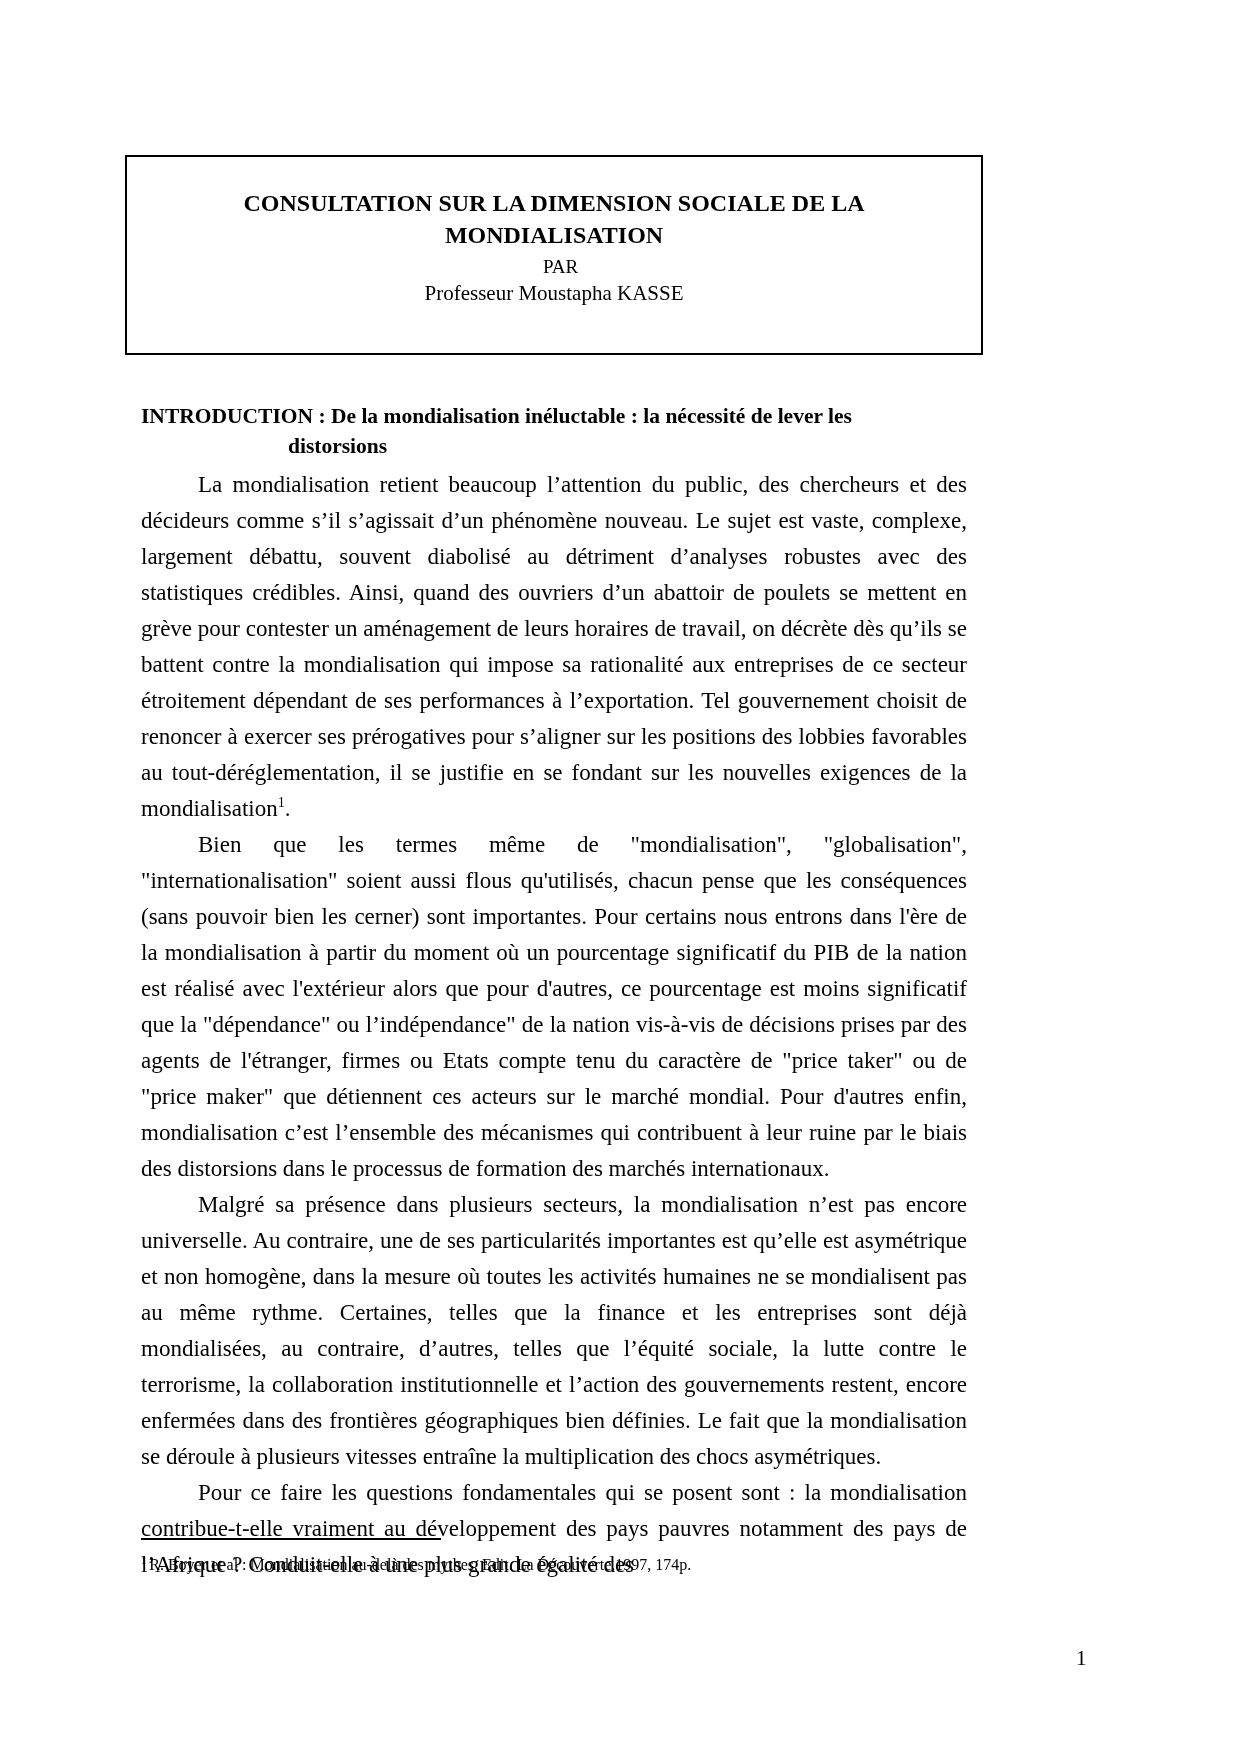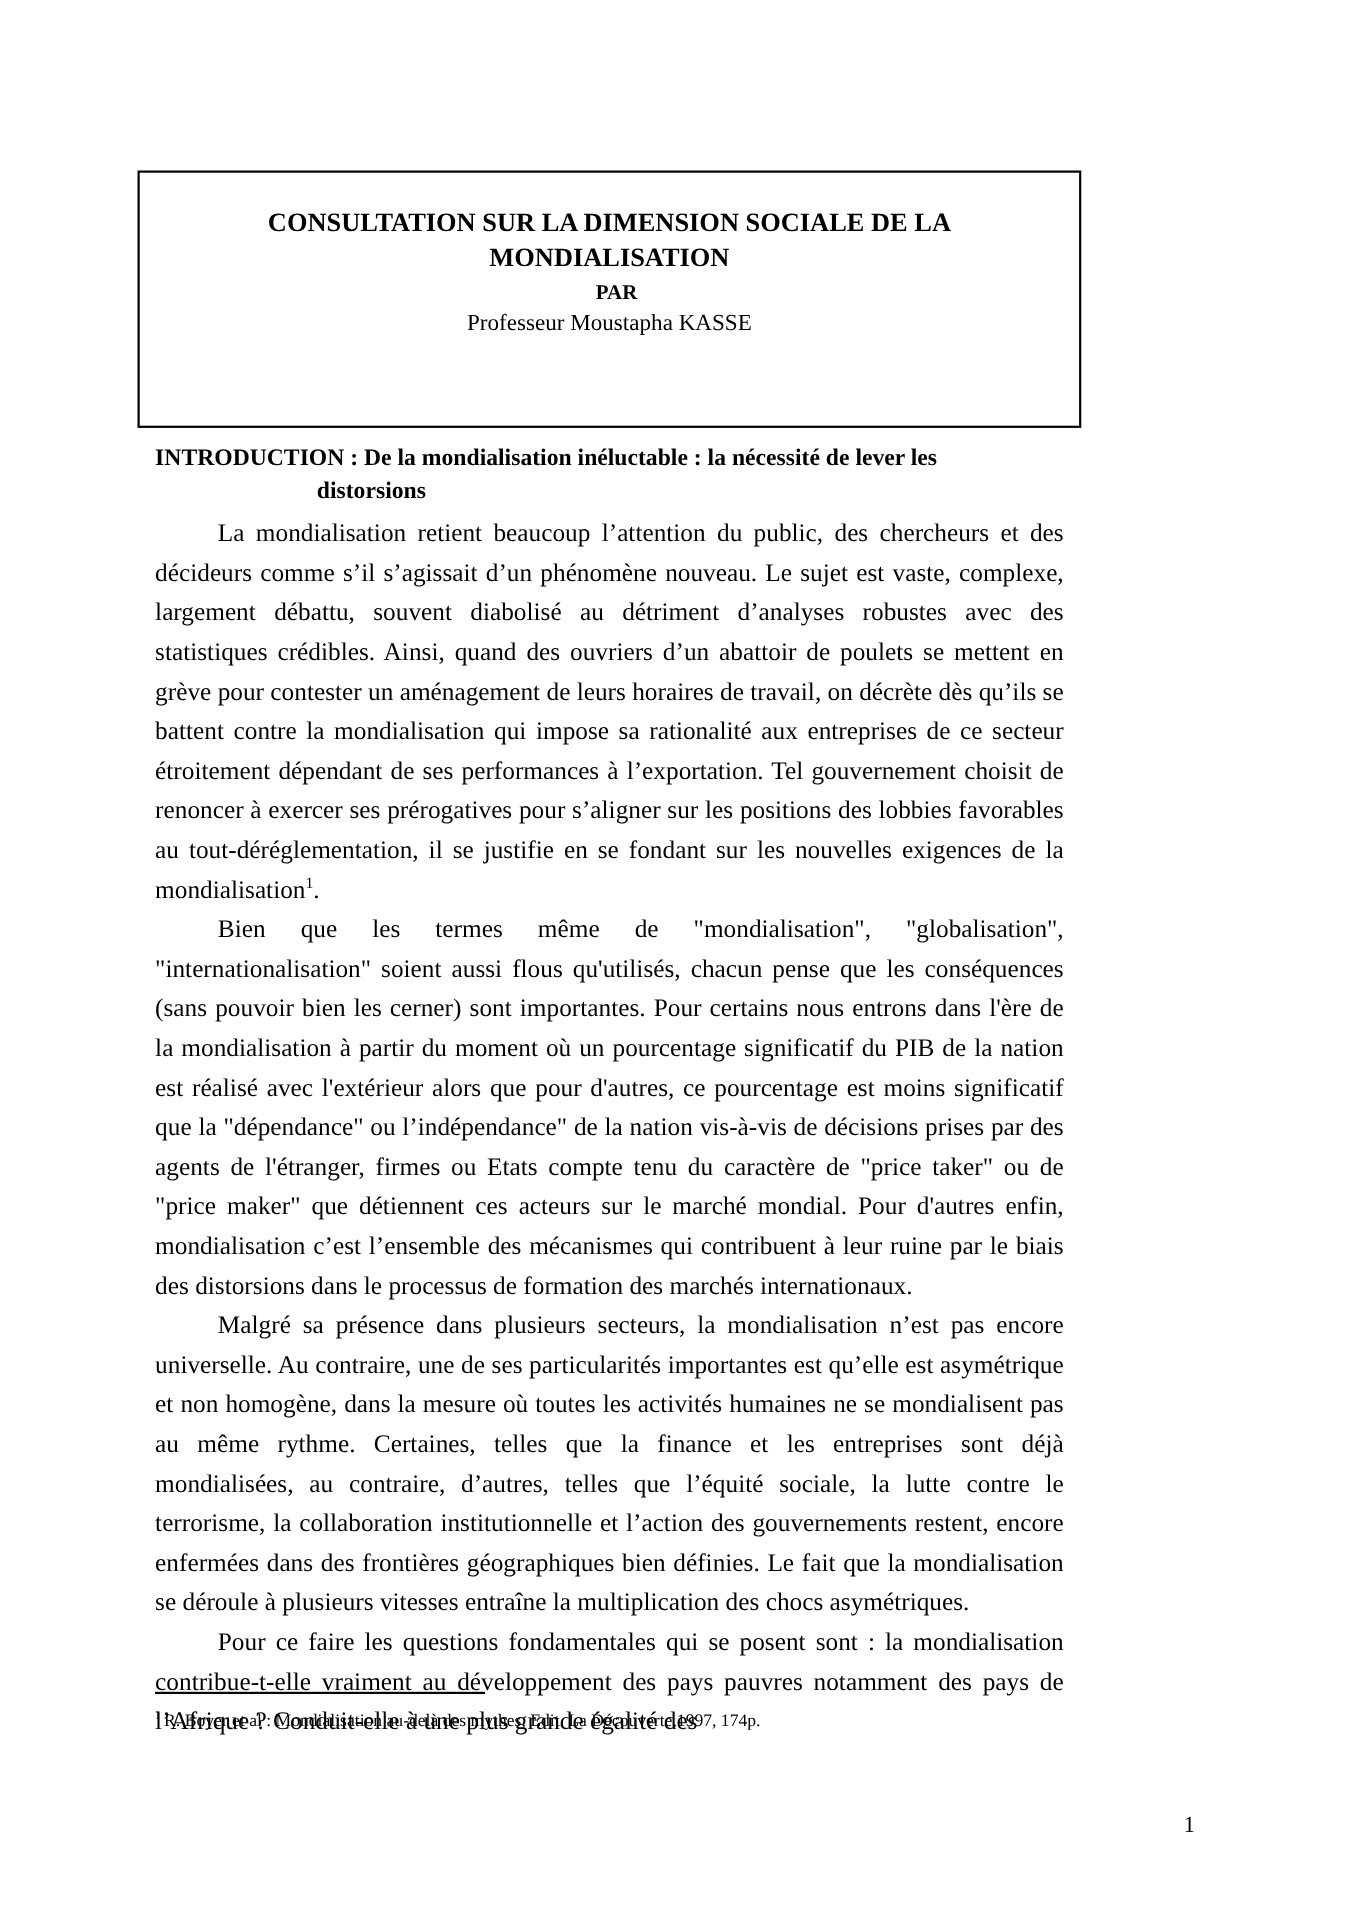--- a/index.html
+++ b/index.html
@@ -12,35 +12,35 @@
     position: relative;
     overflow: hidden;
   }
   .page { position: absolute; inset: 0; }
 
   .title-box {
     position: absolute;
     left: 125px;
     top: 155px;
     width: 858px;
-    height: 234px;
+    height: 200px;
     border: 2px solid #000000;
     box-sizing: border-box;
     text-align: center;
     padding-top: 30px;
   }
   .doc-title {
     font-weight: bold;
     font-size: 24px;
     line-height: 32px;
     max-width: 700px;
     margin: 0 auto;
   }
   .byline {
-    font-weight: bold;
+    font-weight: normal;
     font-size: 19px;
     line-height: 26px;
     margin-top: 3px;
     margin-left: 13px;
   }
   .author {
     font-weight: normal;
     font-size: 21px;
     line-height: 27px;
   }

